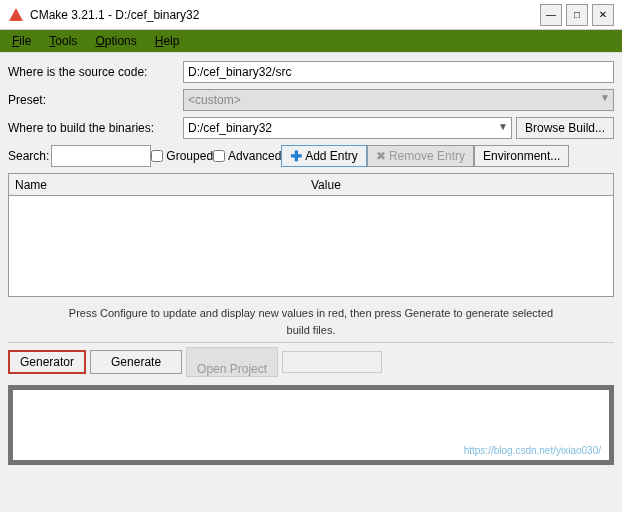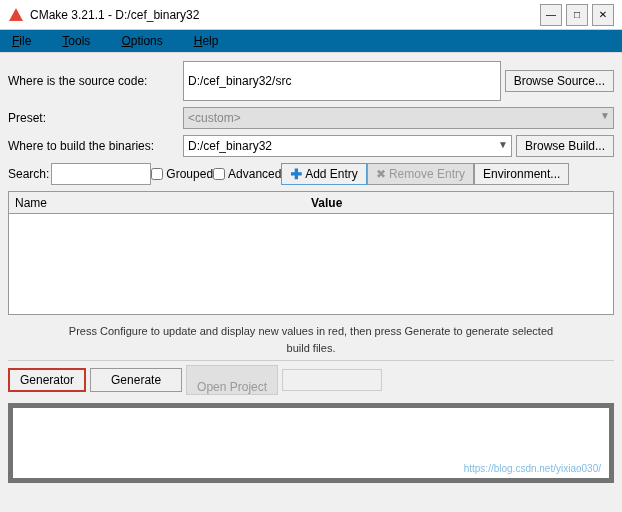--- a/index.html
+++ b/index.html
@@ -46,24 +46,24 @@
       justify-content: center;
       font-size: 10px;
     }
     .title-btn.close {
       background: #f0f0f0;
     }
 
     
     .menu-bar {
       display: flex;
-      background: #0369a1;
+      background: #4d7c0f;
       padding: 2px 4px;
       border-bottom: 1px solid #ddd;
-      gap: 15px;
+      gap: 2px;
     }
     .menu-item {
       padding: 2px 8px;
       cursor: pointer;
       font-size: 12px;
     }
     .menu-item-underline {
       text-decoration: underline;
     }
 
@@ -79,21 +79,21 @@
       align-items: center;
       margin-bottom: 6px;
     }
     .form-label {
       width: 175px;
       font-size: 12px;
       flex-shrink: 0;
     }
     .form-input {
       flex: 1;
-      height: 40px;
+      height: 22px;
       border: 1px solid #999;
       padding: 0 4px;
       font-size: 12px;
       background: #fff;
     }
     .form-btn {
       margin-left: 4px;
       height: 22px;
       padding: 0 8px;
       border: 1px solid #999;
@@ -218,21 +218,21 @@
       align-items: center;
     }
     .table-header-name {
       width: 50%;
       font-size: 12px;
       font-weight: normal;
     }
     .table-header-value {
       width: 50%;
       font-size: 12px;
-      font-weight: bold;
+      font-weight: normal;
     }
     .table-body {
       height: 118px;
       overflow-y: auto;
     }
 
     
     .info-text {
       font-size: 11px;
       text-align: center;
@@ -351,21 +351,20 @@
   <span class="menu-item"><span class="menu-item-underline">T</span>ools</span>
   <span class="menu-item"><span class="menu-item-underline">O</span>ptions</span>
   <span class="menu-item"><span class="menu-item-underline">H</span>elp</span>
 </div>
 
 <div class="main">
 
   <div class="form-row">
     <span class="form-label">Where is the source code:</span>
     <input type="text" class="form-input" value="D:/cef_binary32/src" style="">
-    <button class="form-btn">Browse Source...</button>
   </div>
 
   <div class="form-row">
     <span class="form-label">Preset:</span>
     <div class="preset-wrapper">
       <select>
         <option>&lt;custom&gt;</option>
       </select>
       <span class="preset-arrow">▼</span>
     </div>

